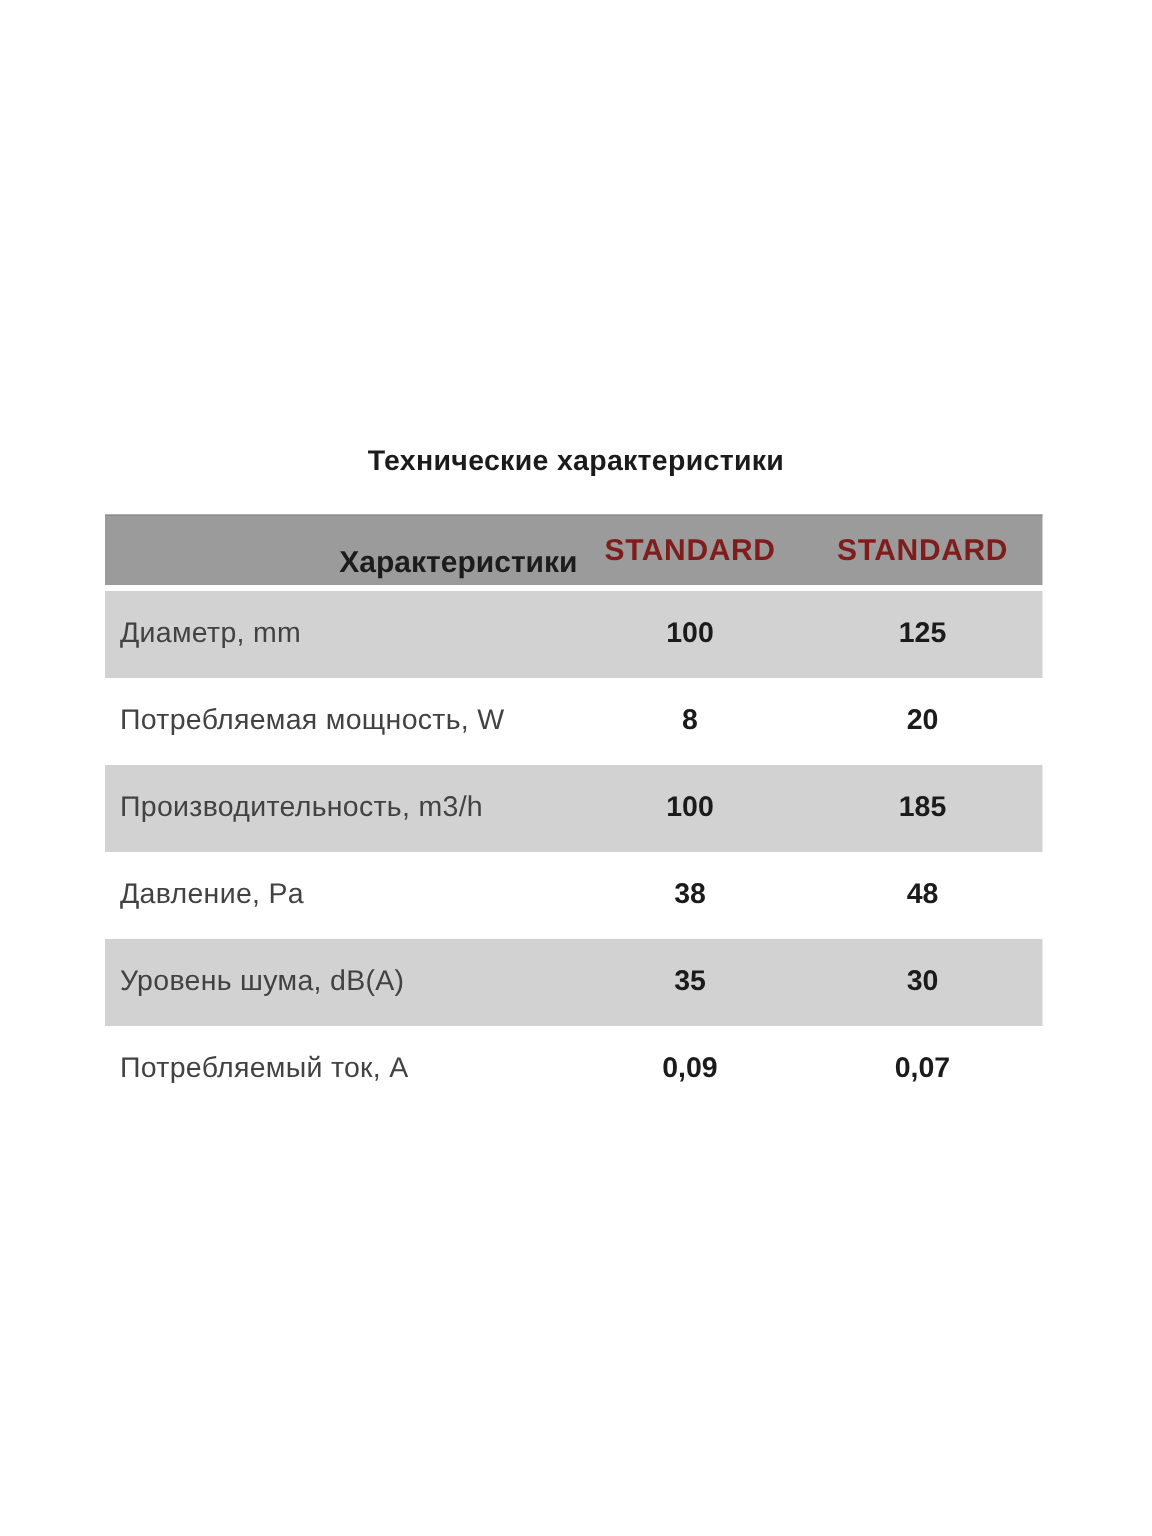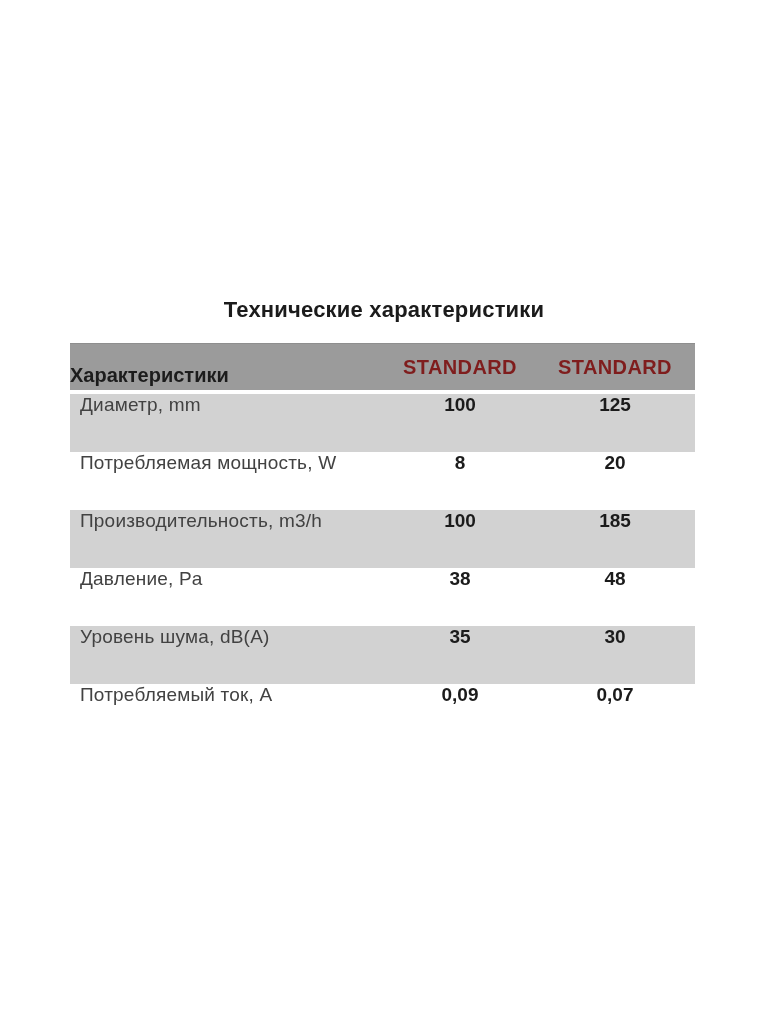--- a/index.html
+++ b/index.html
@@ -14,41 +14,42 @@
     background: #ffffff;
     overflow: hidden;
     font-family: "Liberation Sans", sans-serif;
   }
   .title {
     position: absolute;
     top: 297px;
     left: 0;
     width: 100%;
     text-align: center;
-    font-size: 22px;
+    font-size: 19px;
     font-weight: 700;
     color: #1b1b1b;
     letter-spacing: 0.2px;
   }
   .spec-table {
     position: absolute;
     left: 70px;
     top: 343px;
     width: 625px;
   }
   .thead {
     display: flex;
     align-items: center;
     height: 46px;
     background: #9b9b9b;
     border-top: 1px solid #8e8e8e;
     margin-bottom: 4px;
   }
   .row {
     display: flex;
+    align-items: center;
     height: 58px;
     background: #ffffff;
   }
   .row.alt {
     background: #d2d2d2;
   }
   .c1 {
     width: 315px;
     box-sizing: border-box;
     padding-left: 10px;
@@ -56,21 +57,21 @@
   .c2 {
     width: 150px;
     text-align: center;
   }
   .c3 {
     width: 160px;
     text-align: center;
   }
   .thead .c1 {
     padding-left: 0;
-    text-align: left;
+    text-align: right;
     font-size: 20px;
     font-weight: 700;
     color: #1c1c1c;
     margin-top: 17px;
   }
   .thead .c2, .thead .c3 {
     font-size: 20px;
     font-weight: 700;
     color: #7f1d1d;
     letter-spacing: 0.4px;

